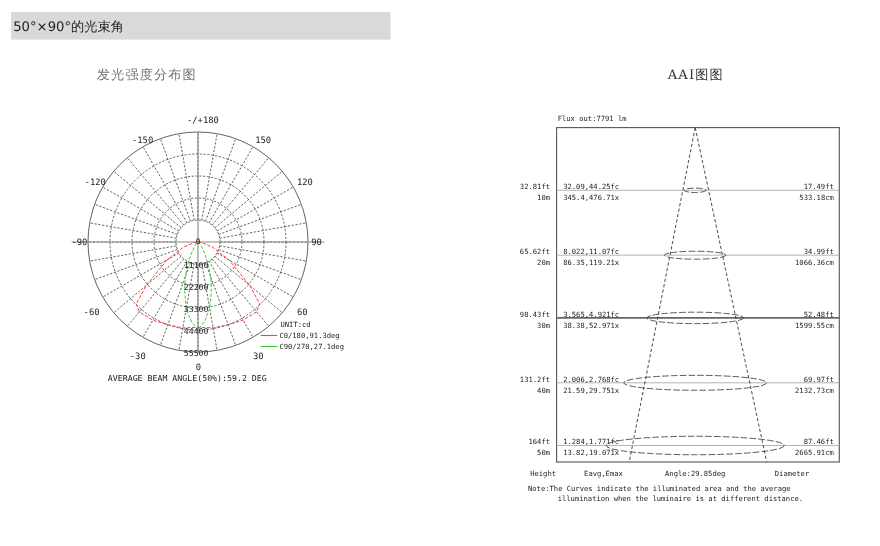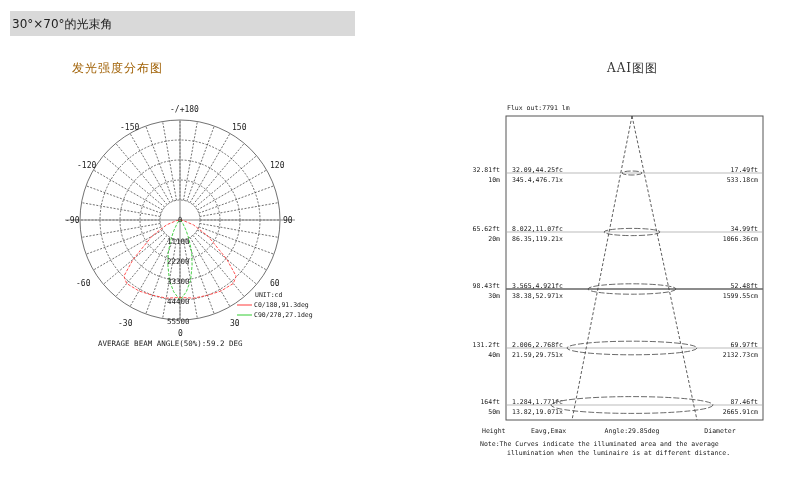--- a/index.html
+++ b/index.html
@@ -1,27 +1,27 @@
 <!DOCTYPE html>
 <html><head>
 <meta charset="utf-8">
 <style>
   html,body{margin:0;padding:0;background:#ffffff;}
   body{width:800px;height:496px;position:relative;overflow:hidden;font-family:"DejaVu Sans",sans-serif;}
   .header-bar{position:absolute;left:10px;top:11px;width:345px;height:25px;background:#d9d9d9;}
   .header-bar span{position:absolute;left:2px;top:5px;font-size:12px;color:#222;}
-  .title-left{position:absolute;left:72px;top:60px;font-size:12px;color:#a16207;letter-spacing:1px;}
+  .title-left{position:absolute;left:88px;top:60px;font-size:12px;color:#737373;letter-spacing:1px;}
   .title-right{position:absolute;left:566px;top:60px;font-size:12px;color:#333;font-family:"DejaVu Serif",serif;letter-spacing:1px;margin-left:41px;}
   svg text{font-family:"DejaVu Sans Mono",monospace;}
 </style>
 </head>
 <body>
 
 <div class="header-bar">
-  <span>30°×70°的光束角</span>
+  <span>50°×90°的光束角</span>
 </div>
 
 <div class="title-left">发光强度分布图</div>
 <div class="title-right">AAI图图</div>
 
 <svg style="position:absolute;left:0;top:0;" width="400" height="496" viewBox="0 0 400 496">
   <g id="polar-grid" stroke="#333" stroke-width="0.7" fill="none">
       <circle cx="180" cy="220" r="20" stroke-dasharray="2,1.5"></circle>
       <circle cx="180" cy="220" r="40" stroke-dasharray="2,1.5"></circle>
       <circle cx="180" cy="220" r="60" stroke-dasharray="2,1.5"></circle>

